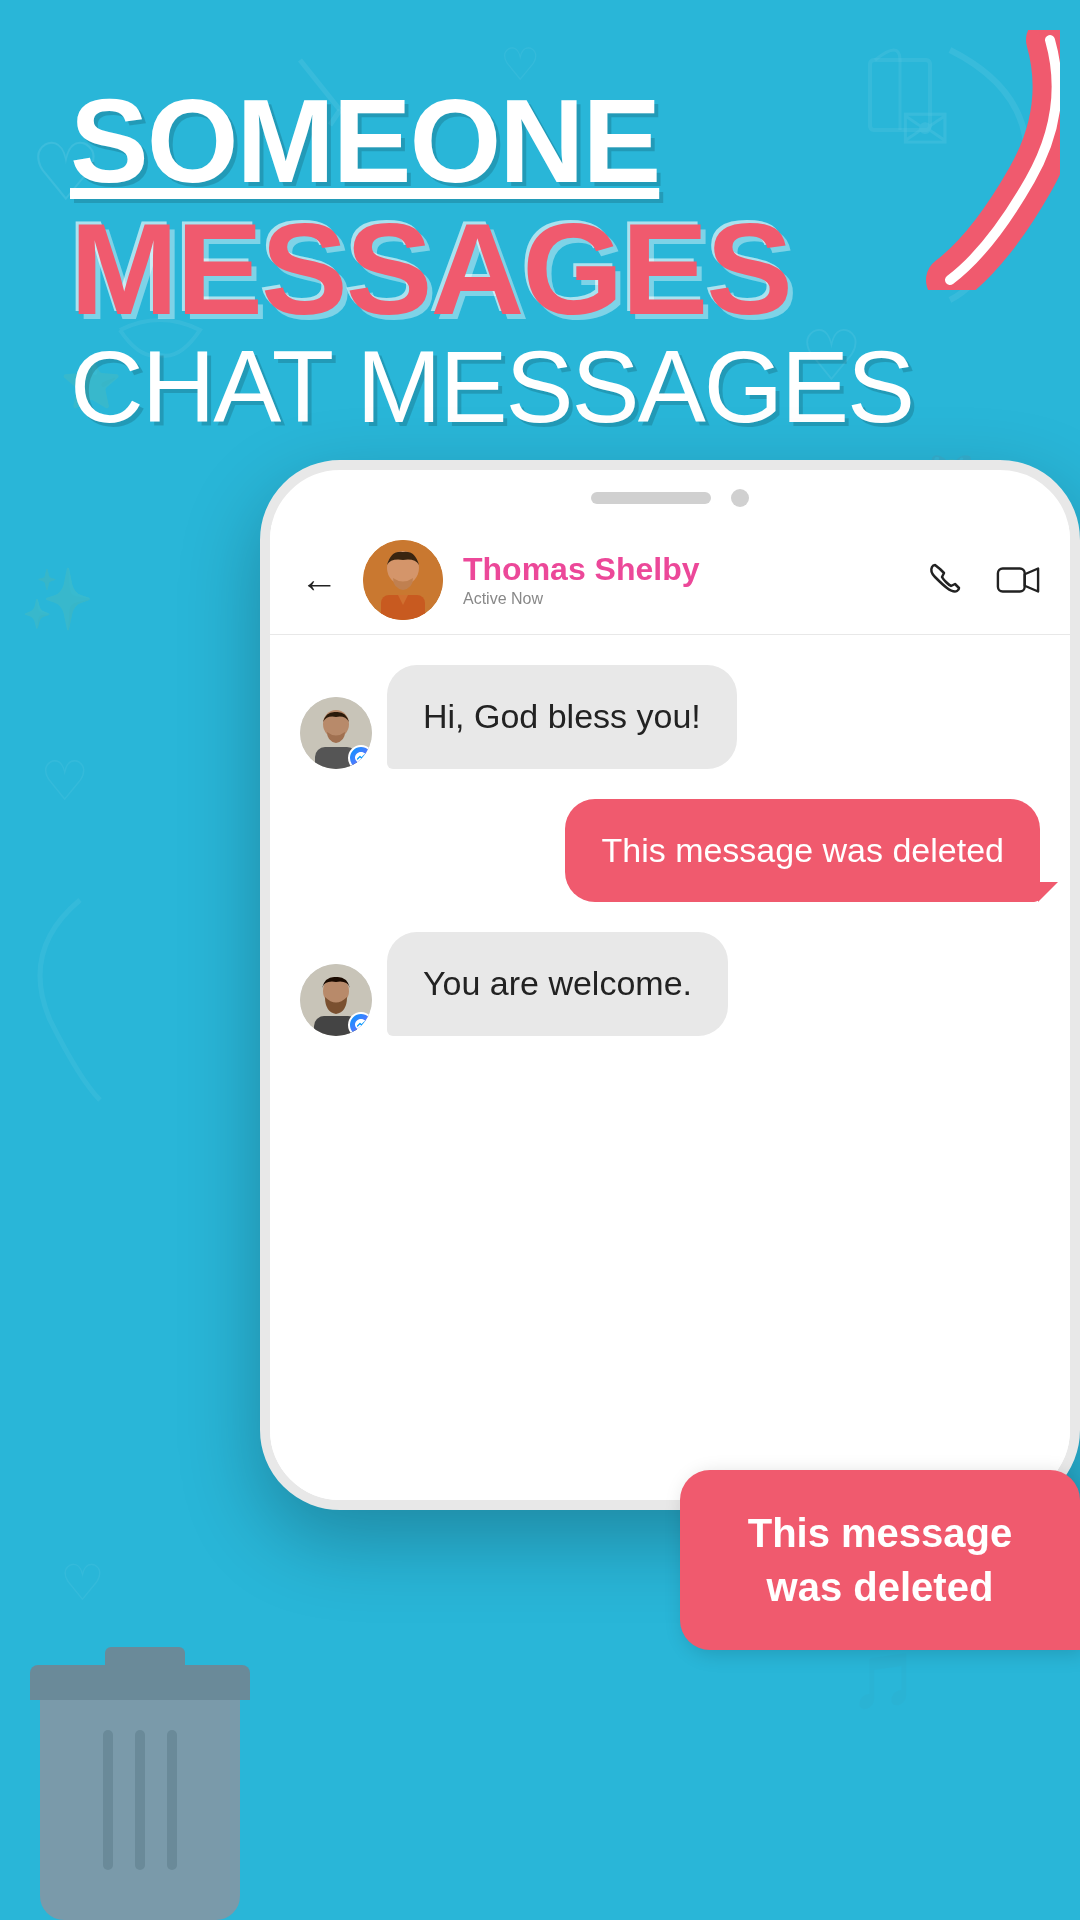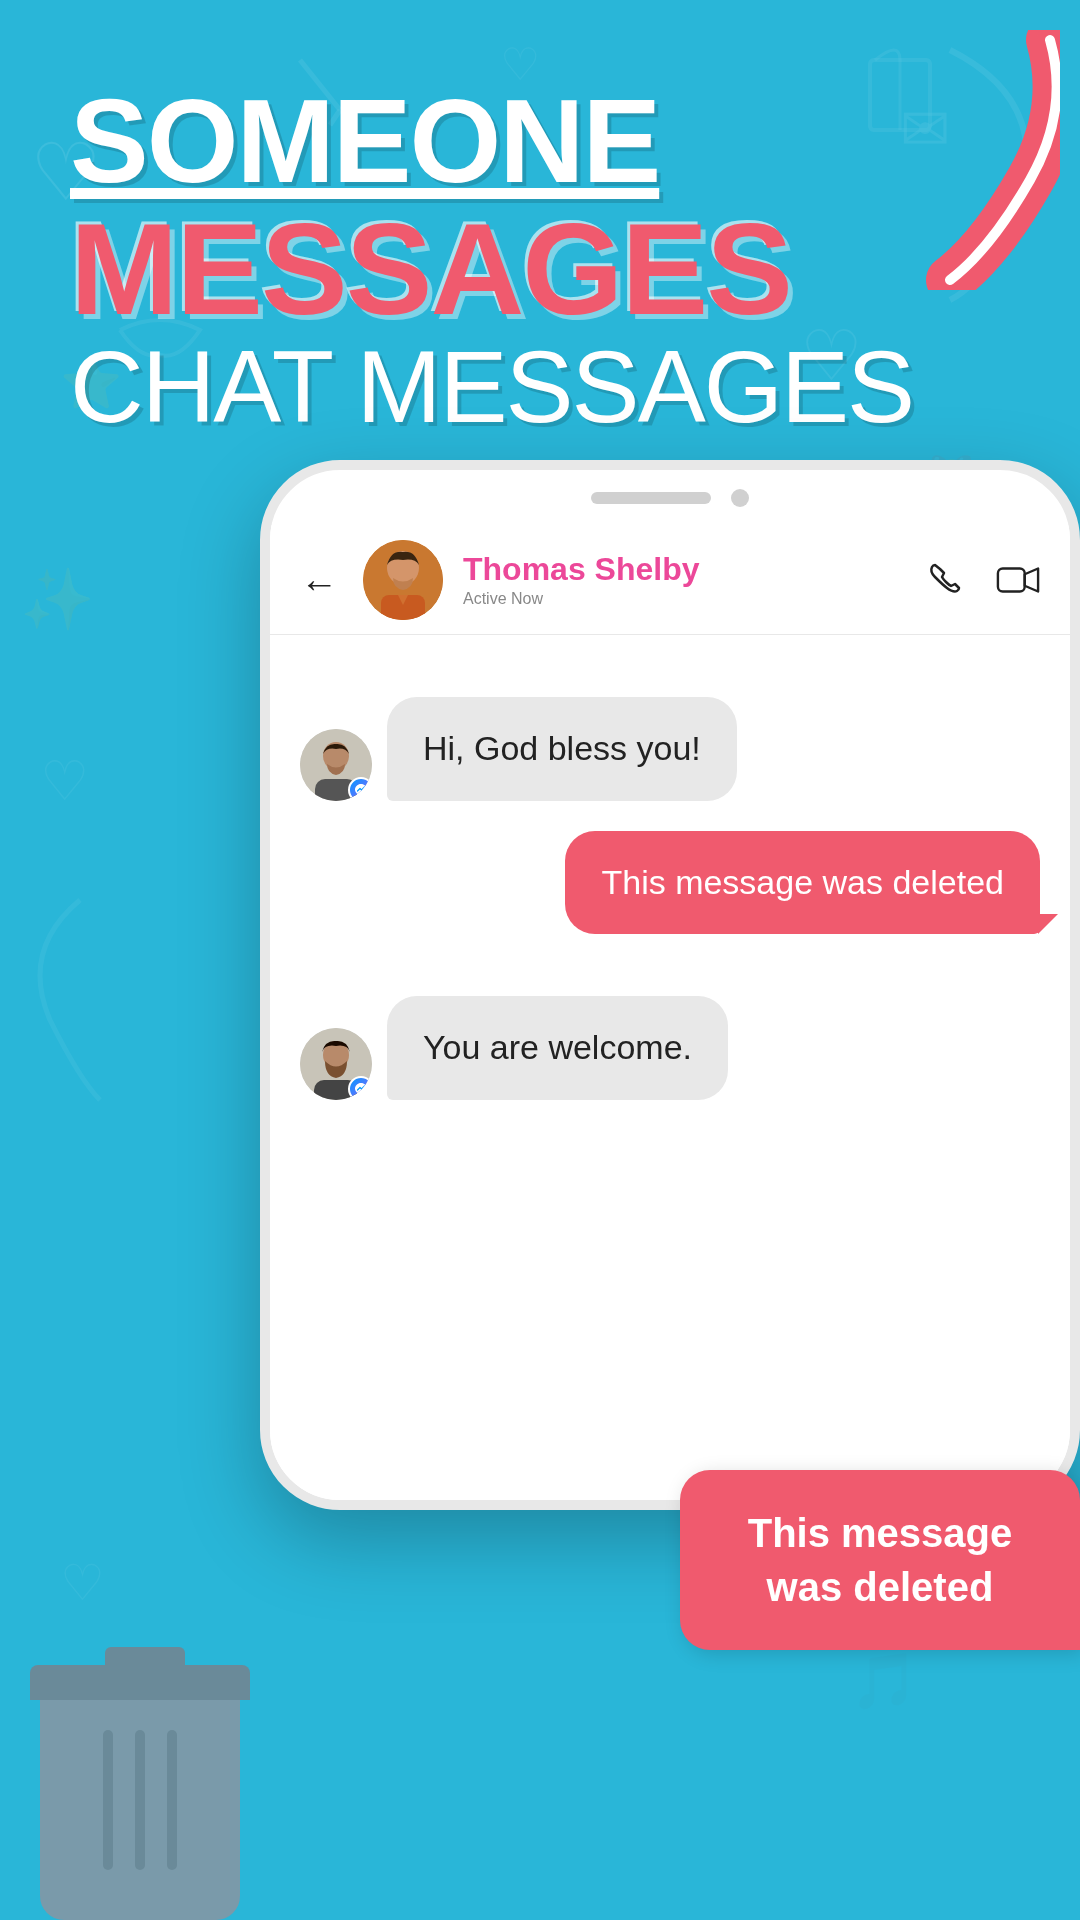--- a/index.html
+++ b/index.html
@@ -235,21 +235,20 @@
       border-radius: 30px;
       font-size: 34px;
       line-height: 1.4;
       position: relative;
     }
 
     .bubble.incoming {
       background: #e8e8e8;
       color: #222;
       border-bottom-left-radius: 6px;
-      margin-top: 32px;
     }
 
     .bubble.deleted {
       background: #f05a6e;
       color: white;
       font-weight: 500;
       border-bottom-right-radius: 6px;
     }
 
     .bubble.deleted::after {

